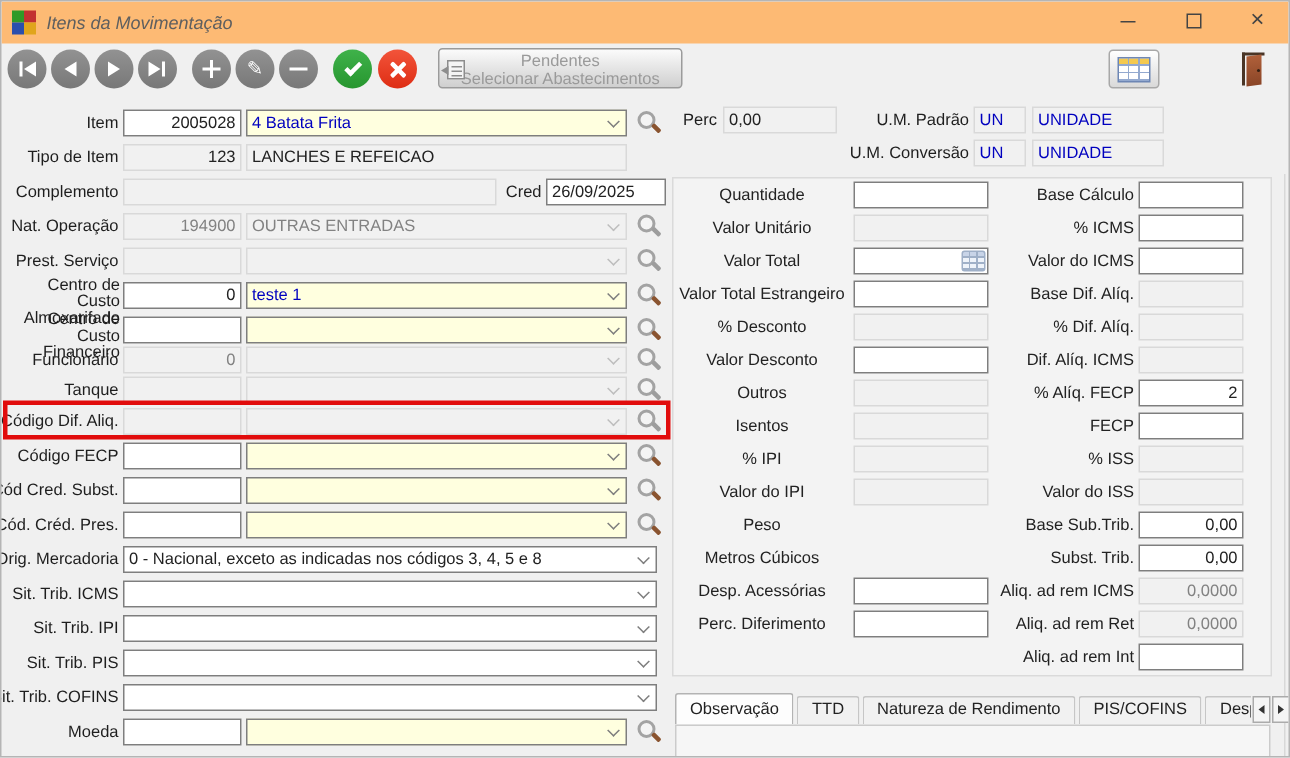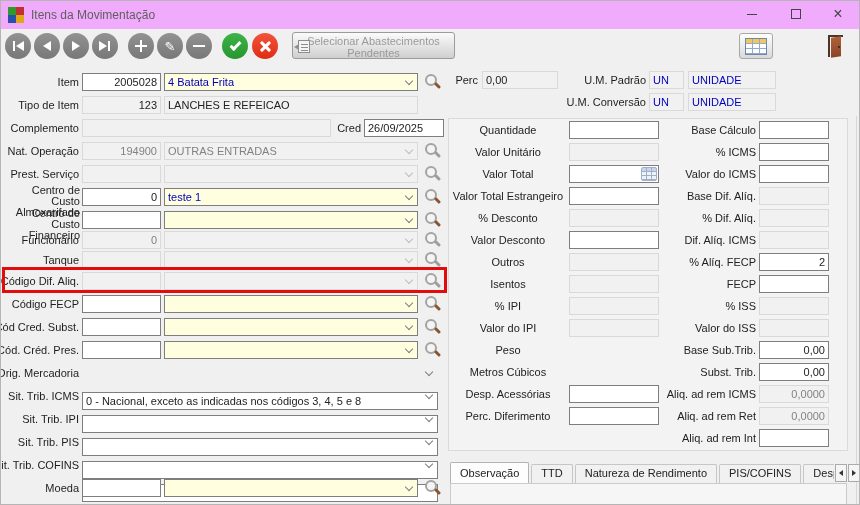--- a/index.html
+++ b/index.html
@@ -1,21 +1,21 @@
 <!DOCTYPE html>
 <html><head>
 <meta charset="utf-8">
 <style>
   * { margin:0; padding:0; box-sizing:border-box; }
   html,body { width:860px; height:505px; }
   body { font-family:"Liberation Sans","DejaVu Sans",sans-serif; background:#e8e8e8; }
   .window { position:relative; width:860px; height:505px; background:#f0f0f0; border:1px solid #b5b5b5; overflow:hidden; font-size:11px; color:#222; }
 
   
-  .titlebar { position:absolute; left:0; top:0; width:100%; height:28px; background:#f0abfc; }
+  .titlebar { position:absolute; left:0; top:0; width:100%; height:28px; background:#fdba74;font-style:italic; }
   .app-icon { position:absolute; left:7px; top:6px; width:16px; height:16px; display:grid; grid-template-columns:8px 8px; grid-template-rows:8px 8px; transform:rotate(0deg); }
   .app-icon i { display:block; }
   .title-text { position:absolute; left:30px; top:7px; font-size:12px; color:#5f5f5f; }
   .capbtn { position:absolute; top:0; width:34px; height:26px; display:flex; align-items:center; justify-content:center; cursor:pointer; }
   .cap-min { right:90px; } .cap-max { right:46px; } .cap-close { right:4px; }
   .cap-min i { width:10px; height:1px; background:#444; }
   .cap-max i { width:10px; height:10px; border:1px solid #444; }
   .cap-close span { font-size:16px; color:#444; line-height:10px; }
 
   
@@ -55,21 +55,21 @@
   .fld.gray { background:#f1f1f1; border:1px solid #d9d9d9; }
   .fld.yellow { background:#ffffdf; }
   .num { text-align:right; }
   .blue { color:#0000bf; }
   .dim { color:#828282; }
   .lrow { position:absolute; left:0; width:446px; height:16px; }
   .lbl { position:absolute; left:-24px; width:102px; top:3px; text-align:right; white-space:nowrap; color:#1e1e1e; }
   .lbl.two { left:0; width:79px; white-space:normal; top:-3px; line-height:11px; }
   .code { left:81px; width:79px; }
   .combo { left:163px; width:254px; }
-  .combo-wide { left:81px; width:356px;margin-top:28px; }
+  .combo-wide { left:81px; width:356px; }
   .plain-wide { left:163px; width:254px; }
   .chev { position:absolute; right:5px; top:5px; width:6px; height:6px; border-right:1px solid #7d7d7d; border-bottom:1px solid #7d7d7d; transform:rotate(45deg); }
   .chev.lt { border-color:#bdbdbd; }
   .mag { position:absolute; left:421px; top:0; width:20px; height:18px; cursor:pointer; }
   .mag::before { content:''; position:absolute; left:3px; top:1px; width:8px; height:8px; border:2px solid #a3a3a3; border-radius:50%; background:#f4f4f4; }
   .mag::after { content:''; position:absolute; left:12px; top:11px; width:7px; height:3px; background:#8a5430; transform:rotate(45deg); border-radius:1px; }
   .mag.off::after { background:#9d9d9d; }
 
   .red-box { position:absolute; left:1px; top:266px; width:445px; height:26px; border:3px solid #e10c0c; z-index:50; pointer-events:none; }
 
@@ -147,22 +147,22 @@
         <span class="glyph-minus"></span>
       </div>
     <div class="tbtn btn-ok" style="left:221px">
         <span class="glyph-check"></span>
       </div>
     <div class="tbtn btn-cancel" style="left:251px">
         <span class="glyph-x"></span>
       </div>
     <div class="select-pending">
       <span class="sp-icon"></span>
+      <div>Pendentes</div>
       <div>Selecionar Abastecimentos</div>
-      <div>Pendentes</div>
     </div>
     <div class="grid-btn">
         <span class="grid-icon"></span>
       </div>
     <div class="door-btn">
       <span class="door-icon">
           <span class="door-leaf"></span>
           <span class="door-knob"></span>
         </span>
     </div>

